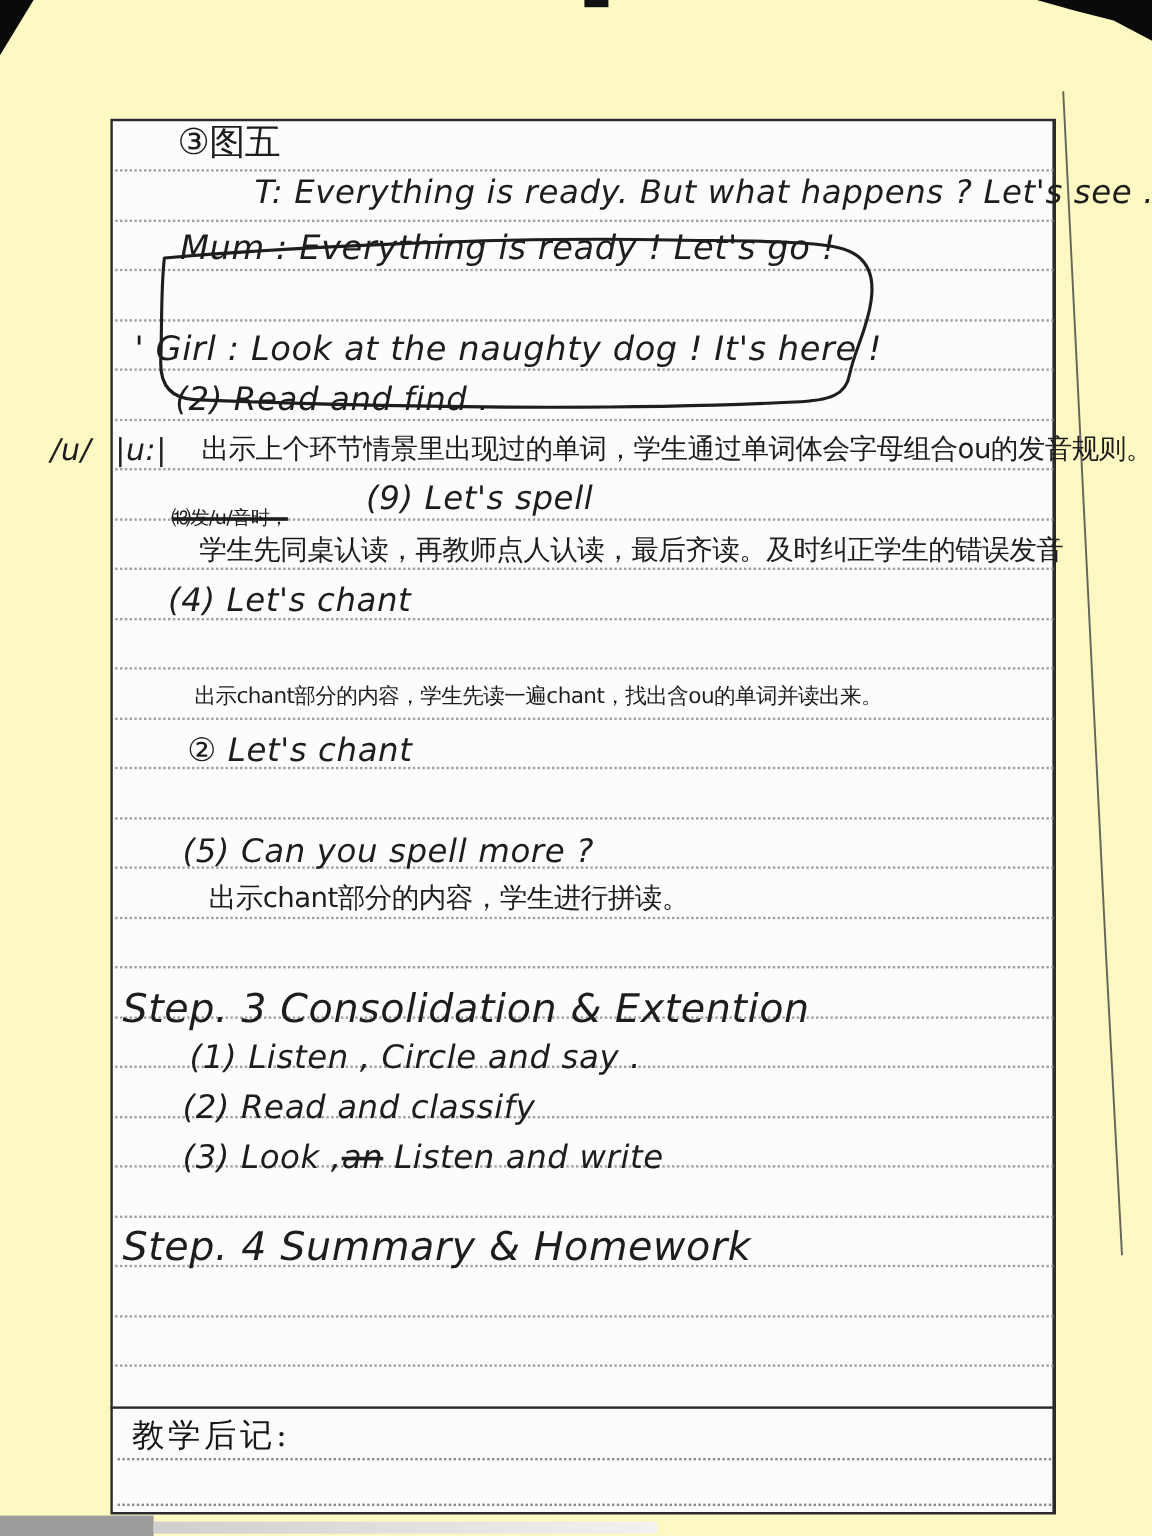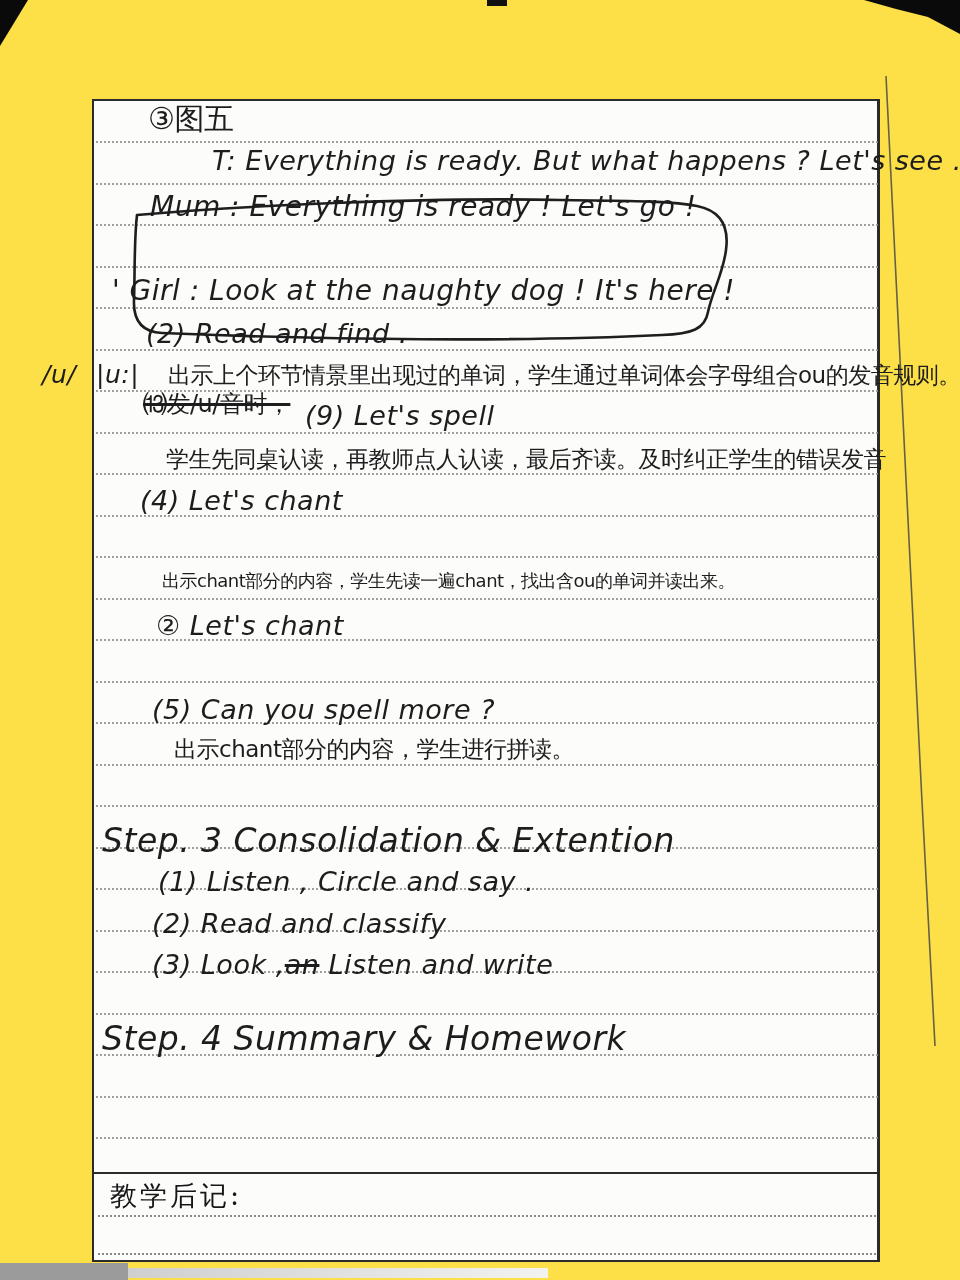--- a/index.html
+++ b/index.html
@@ -1,16 +1,16 @@
 <!DOCTYPE html>
 <html><head>
 <meta charset="utf-8">
 <style>
   html,body{margin:0;padding:0;background:#ffffff;}
-  .page{position:relative;width:960px;height:1280px;background:#fde047;overflow:hidden;
+  .page{position:relative;width:960px;height:1280px;background:#fef9c3;overflow:hidden;
         font-family:"DejaVu Sans",sans-serif;}
   
   .paper{position:absolute;left:92px;top:99px;width:788px;height:1163px;
          background:#fcfcfb;border:2.4px solid #2b2b2b;border-right-width:3px;box-sizing:border-box;}
   .rule{position:absolute;left:96px;width:782px;height:0;border-top:2px dotted #8f8f8f;opacity:.85;}
   .footer-rule{position:absolute;left:98px;width:778px;height:0;border-top:2px dotted #8a8a8a;}
   .footer-sep{position:absolute;left:92px;top:1172px;width:788px;height:0;border-top:2.6px solid #2b2b2b;}
   
   .ln{position:absolute;white-space:nowrap;color:#1d1d1d;line-height:1.05;}
   .hw{font-style:italic;letter-spacing:.5px;}
@@ -80,21 +80,21 @@
   <div class="ln cn" style="left:148px;top:103px;font-size:30px">③图五</div>
   <div class="ln hw" style="left:212px;top:147px;font-size:27px">T: Everything is ready. But what happens ? Let's see .</div>
   <div class="ln hw" style="left:150px;top:192px;font-size:28px">Mum : Everything is ready ! Let's go !</div>
   <div class="ln hw" style="left:112px;top:276px;font-size:28px"><span>'</span> <span>Girl : Look at the naughty dog ! It's here !</span></div>
   <div class="ln hw" style="left:146px;top:320px;font-size:27px">(2) Read and find .</div>
 
   <div class="ln hw" style="left:42px;top:362px;font-size:25px">/u/</div>
   <div class="ln hw" style="left:96px;top:362px;font-size:25px">|u:|</div>
   <div class="ln cn" style="left:168px;top:363px;font-size:23px">出示上个环节情景里出现过的单词，学生通过单词体会字母组合ou的发音规则。</div>
 
-  <div class="ln cn strike" style="left:143px;top:392px;font-size:24px">⒀发/u/音时，</div>
+  <div class="ln cn strike" style="left:143px;top:424px;font-size:16px">⒀发/u/音时，</div>
   <div class="ln hw" style="left:305px;top:402px;font-size:27px">(9) Let's spell</div>
   <div class="ln cn" style="left:166px;top:447px;font-size:23px">学生先同桌认读，再教师点人认读，最后齐读。及时纠正学生的错误发音</div>
 
   <div class="ln hw" style="left:140px;top:487px;font-size:27px">(4) Let's chant</div>
   <div class="ln cn" style="left:162px;top:572px;font-size:18px">出示chant部分的内容，学生先读一遍chant，找出含ou的单词并读出来。</div>
   <div class="ln hw" style="left:156px;top:612px;font-size:27px">② Let's chant</div>
 
   <div class="ln hw" style="left:152px;top:696px;font-size:27px">(5) Can you spell more ?</div>
   <div class="ln cn" style="left:174px;top:737px;font-size:23px">出示chant部分的内容，学生进行拼读。</div>
 

